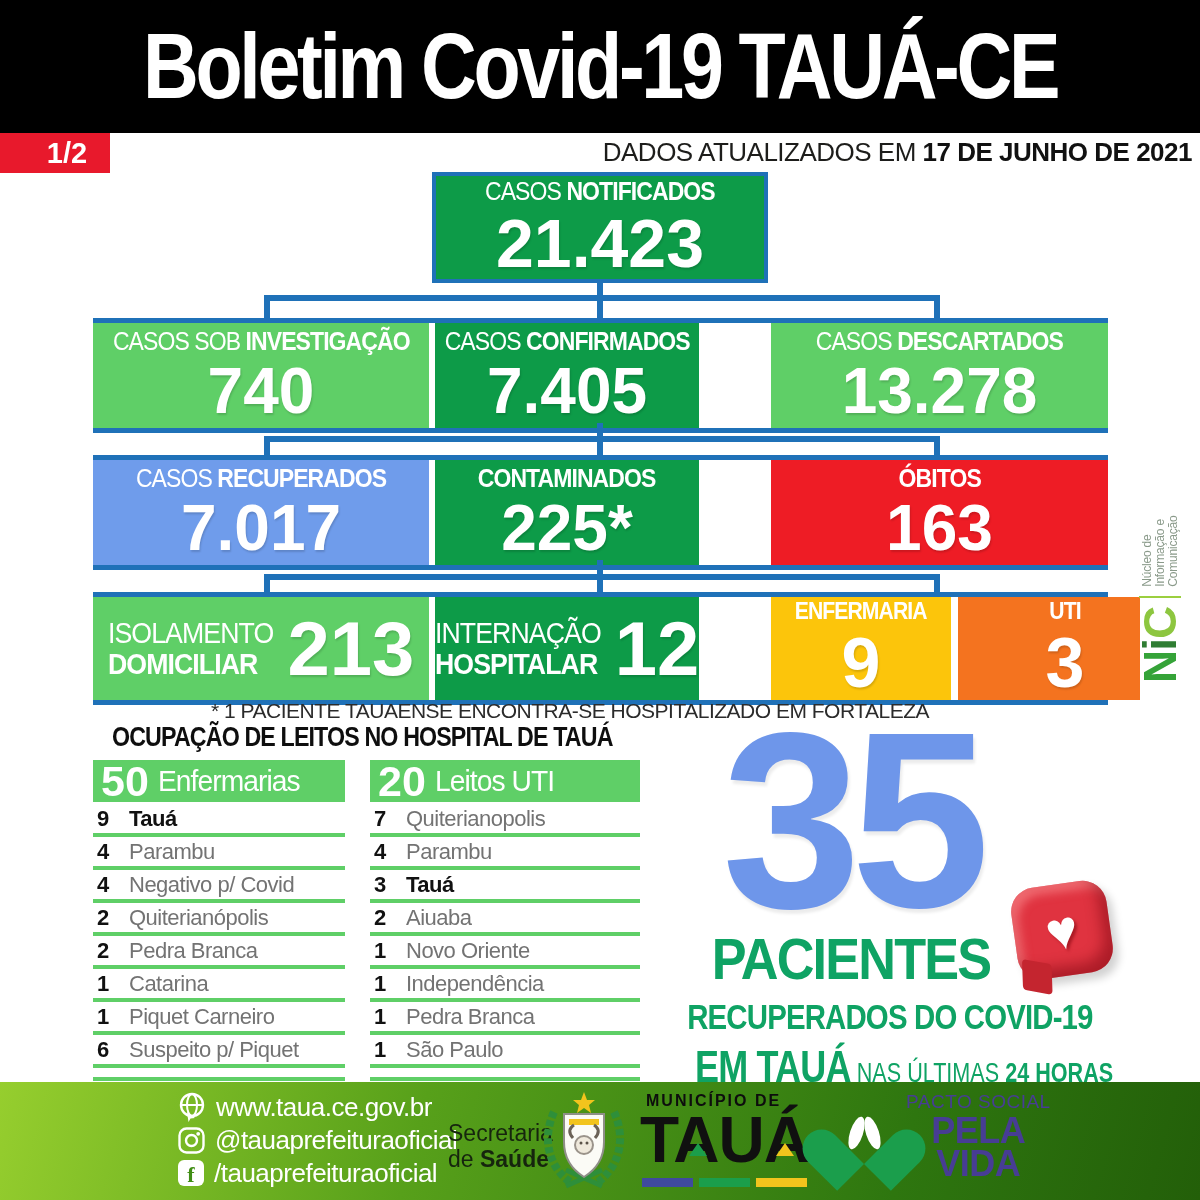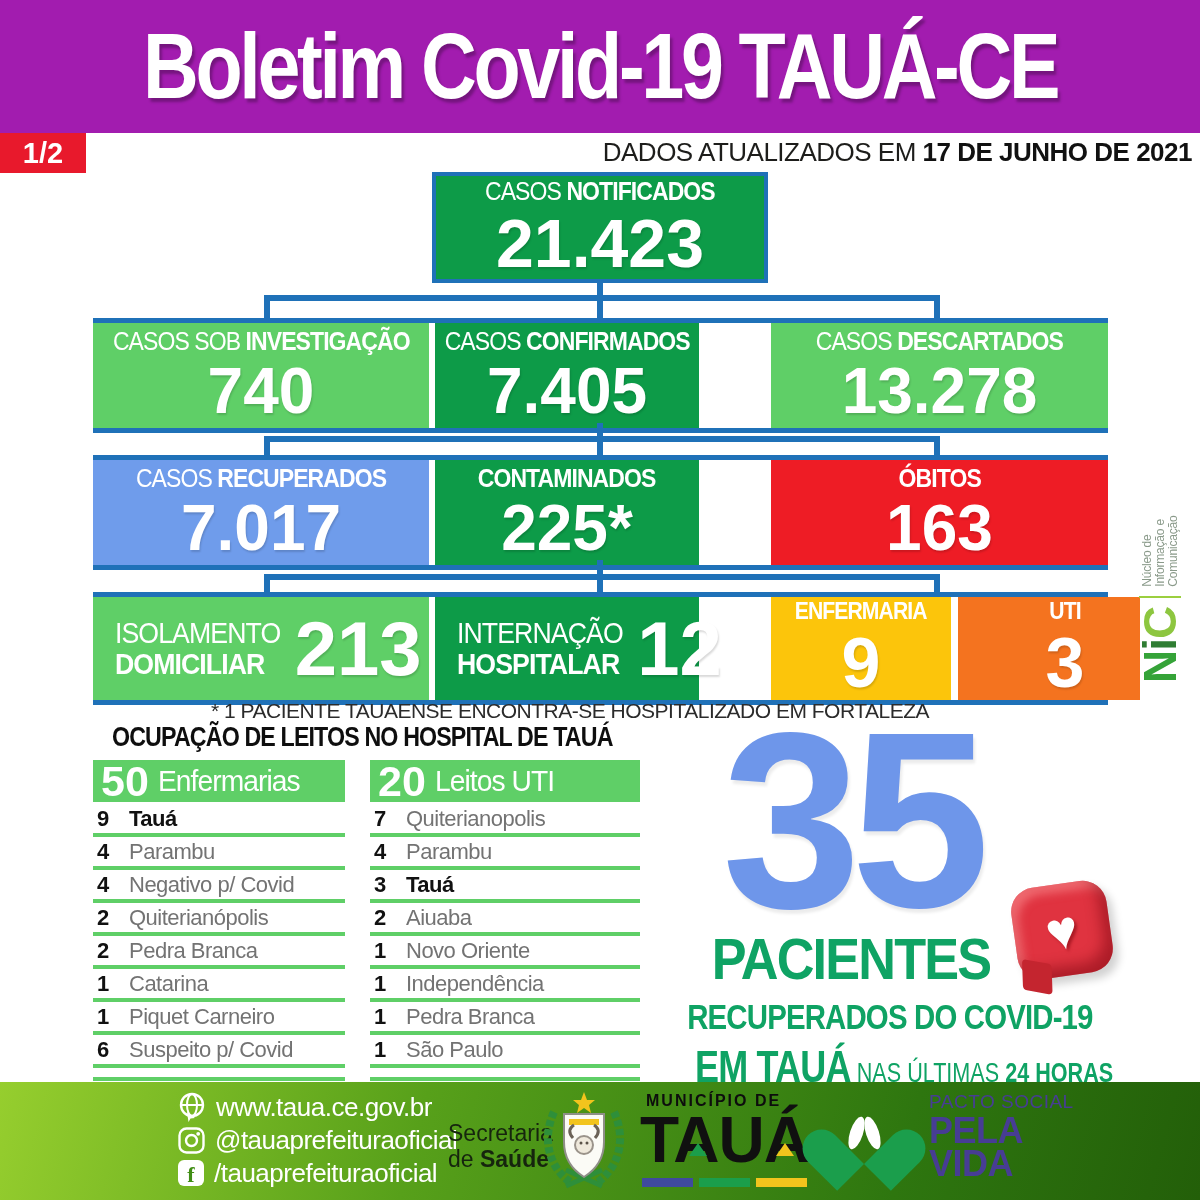--- a/index.html
+++ b/index.html
@@ -1,24 +1,24 @@
 <!DOCTYPE html>
 <html><head>
 <meta charset="utf-8">
 <style>
   html,body{margin:0;padding:0;background:#e8e8e8;}
   .poster{position:relative;width:1200px;height:1200px;background:#ffffff;overflow:hidden;
           font-family:"Liberation Sans",sans-serif;}
   
-  .header{position:absolute;left:0;top:0;width:1200px;height:133px;background:#a21caf;
+  .header{position:absolute;left:0;top:0;width:1200px;height:133px;background:#000000;
           display:flex;align-items:center;justify-content:center;}
   .title{font-size:92px;font-weight:800;color:#fff;letter-spacing:-4px;white-space:nowrap;
          transform:scaleX(0.84);text-shadow:3px 4px 3px rgba(0,0,0,.28);}
   .page-badge{position:absolute;left:0;top:133px;width:86px;height:40px;background:#E8192C;
-          color:#fff;font-size:29px;font-weight:800;display:flex;align-items:center;justify-content:center;}
+          color:#fff;font-size:29px;font-weight:800;display:flex;align-items:center;justify-content:center;padding-left:24px;}
   .updated{position:absolute;left:0;top:137px;width:1192px;text-align:right;font-size:26px;
           color:#1d1d1b;letter-spacing:-0.5px;}
   .updated .bold{font-weight:800;color:#111;}
   
   .fbox{position:absolute;display:flex;flex-direction:column;align-items:center;justify-content:center;color:#fff;}
   .fbox .lbl{font-size:25px;letter-spacing:-1px;line-height:1.1;white-space:nowrap;transform:scaleX(0.92);}
   .fbox .lbl b{font-weight:800;}
   .fbox .val{font-size:64px;font-weight:800;line-height:1;margin-top:4px;text-shadow:1px 2px 2px rgba(0,0,0,.15);}
   .box-dark{background:#0D9B48;}
   .box-light{background:#5FCF67;}
@@ -28,21 +28,21 @@
   .box-orange{background:#F4731F;padding-left:32px;}
   .notified{left:432px;top:172px;width:336px;height:111px;border:4px solid #1F71B8;box-sizing:border-box;}
   .notified .val{font-size:68px;}
   .rowband{position:absolute;left:93px;width:1015px;border-top:5px solid #1F71B8;border-bottom:5px solid #1F71B8;box-sizing:content-box;}
   .rowband .fbox{top:0;height:100%;}
   .row1{top:318px;height:105px;}
   .row2{top:455px;height:105px;}
   .row3{top:592px;height:103px;}
   .c1{left:0;width:336px;} .c2{left:342px;width:264px;} .c3{left:678px;width:337px;}
   .c3a{left:678px;width:180px;} .c4a{left:865px;width:150px;}
-  .hbox{flex-direction:row;justify-content:space-between;padding:12px 22px;box-sizing:border-box;}
+  .hbox{flex-direction:row;justify-content:center;padding:12px 22px;box-sizing:border-box;}
   .hbox .two{font-size:29px;line-height:31px;text-align:left;letter-spacing:-1px;transform:scaleX(0.92);transform-origin:0 50%;}
   .hbox .two .l2{font-weight:800;display:block;}
   .hbox .bigval{font-size:76px;font-weight:800;line-height:1;text-shadow:1px 2px 2px rgba(0,0,0,.15);}
   .sbox .lbl{font-size:23px;font-weight:800;}
   .sbox .val{font-size:70px;}
   .conn{position:absolute;background:#1F71B8;}
   .footnote{position:absolute;left:0;top:699px;width:1140px;text-align:center;font-size:21px;color:#2b2b2b;
             letter-spacing:-0.5px;}
   
   .beds-heading{position:absolute;left:112px;top:722px;font-size:27px;font-weight:800;color:#0e0e0e;
@@ -93,21 +93,21 @@
   .secretaria .b{font-weight:800;}
   .crest{position:absolute;left:540px;top:8px;}
   .municipio{position:absolute;left:640px;top:10px;}
   .m-small{font-size:16px;font-weight:800;letter-spacing:2px;color:#0d0d0d;margin-left:6px;}
   .m-name{font-size:64px;font-weight:800;color:#101010;line-height:0.95;letter-spacing:-1px;position:relative;}
   .m-tri{position:absolute;width:0;height:0;border-left:9px solid transparent;border-right:9px solid transparent;}
   .m-tri.g{border-bottom:13px solid #1B9E4B;left:49px;top:33px;}
   .m-tri.y{border-bottom:13px solid #F2C41D;left:136px;top:33px;}
   .m-bar{margin-top:7px;display:flex;gap:6px;margin-left:2px;}
   .m-bar span{height:9px;width:51px;display:block;}
-  .pacto{position:absolute;left:826px;top:10px;display:flex;align-items:center;gap:27px;}
+  .pacto{position:absolute;left:826px;top:10px;display:flex;align-items:center;gap:4px;text-align:center;}
   .p-heart{position:relative;width:76px;height:68px;margin-top:4px;}
   .p-heart::before,.p-heart::after{content:"";position:absolute;top:0;width:38px;height:60px;
       border-radius:38px 38px 0 0;background:#1B9E4C;}
   .p-heart::before{left:38px;transform:rotate(45deg);transform-origin:0 100%;}
   .p-heart::after{left:0;transform:rotate(-45deg);transform-origin:100% 100%;}
   .p-wing{position:absolute;width:13px;height:34px;background:#fff;border-radius:50% 50% 50% 50%;z-index:2;}
   .p-wing.l{left:24px;top:12px;transform:rotate(18deg);}
   .p-wing.r{left:40px;top:12px;transform:rotate(-18deg);}
   .p-text{color:#473D94;line-height:1;}
   .p-line1{font-size:19px;font-weight:400;letter-spacing:0.5px;margin-bottom:3px;}
@@ -238,21 +238,21 @@
         <div class="bed-row">
           <span class="bed-n">1</span>
           <span class="bed-city">Catarina</span>
         </div>
         <div class="bed-row">
           <span class="bed-n">1</span>
           <span class="bed-city">Piquet Carneiro</span>
         </div>
         <div class="bed-row">
           <span class="bed-n">6</span>
-          <span class="bed-city">Suspeito p/ Covid</span>
+          <span class="bed-city">Suspeito p/ Piquet</span>
         </div>
       </div>
     <div class="bed-occ">
       <div class="occ-line"><span class="n">29</span><span class="t"> Leitos Ocupados</span></div>
       <div class="occ-bar">58% DE OCUPAÇÃO</div>
     </div>
   </div>
 
   <div class="bedcol colB">
     <div class="bed-head">

